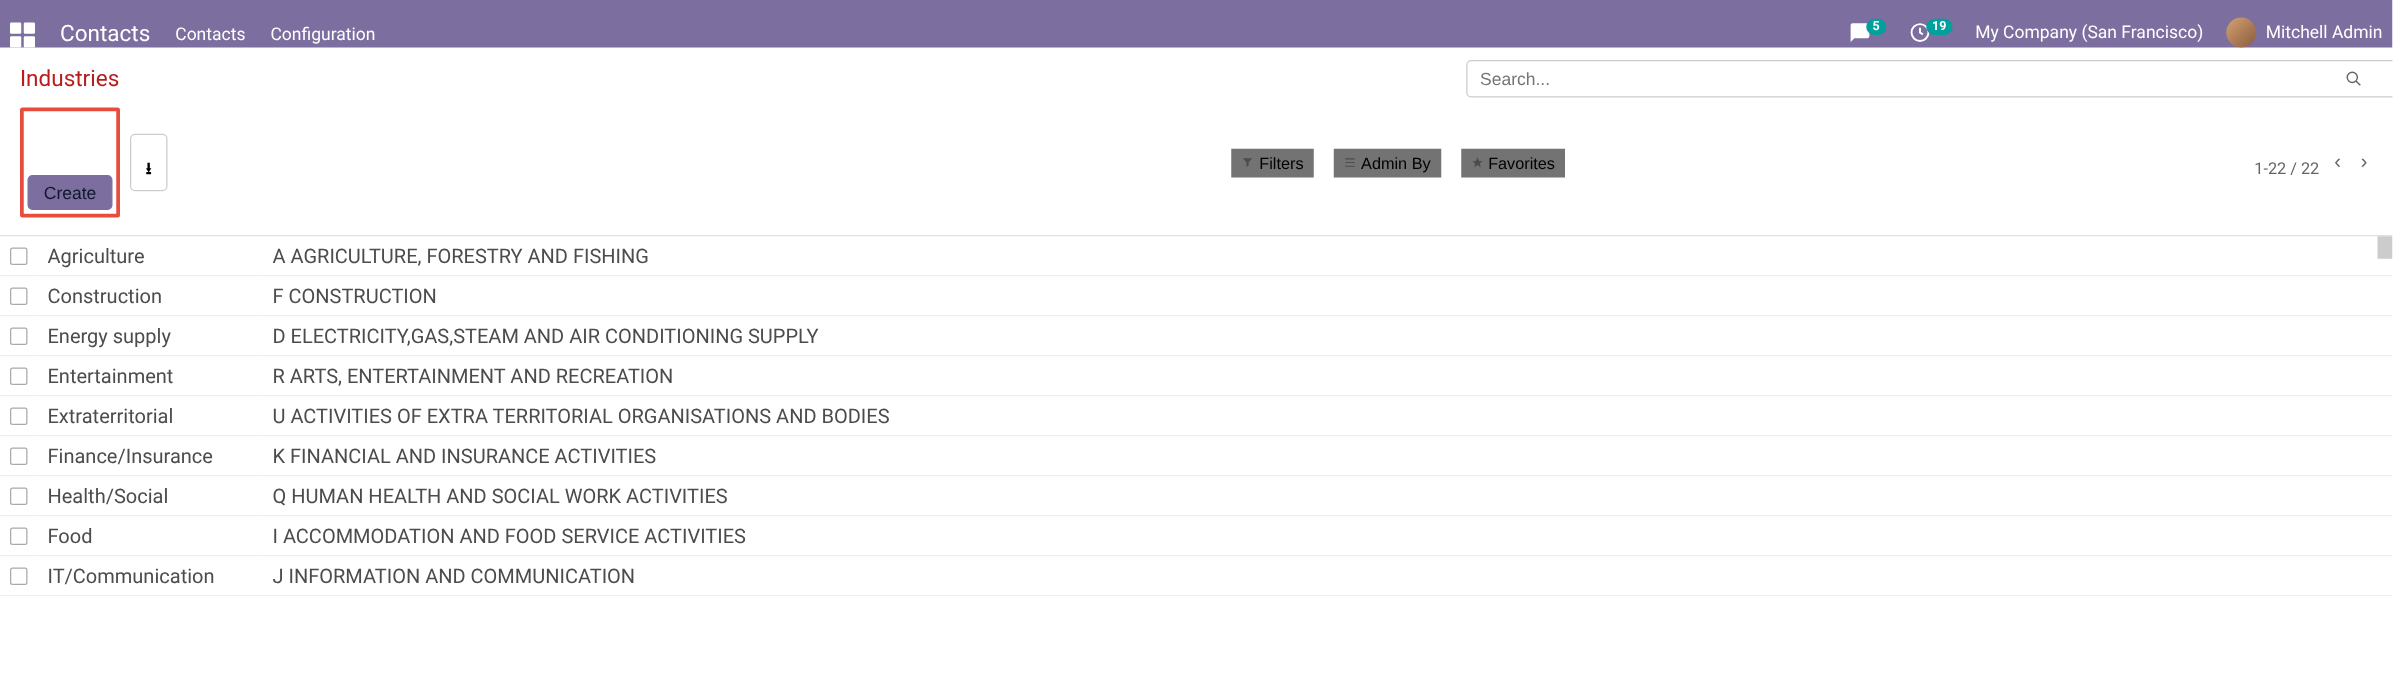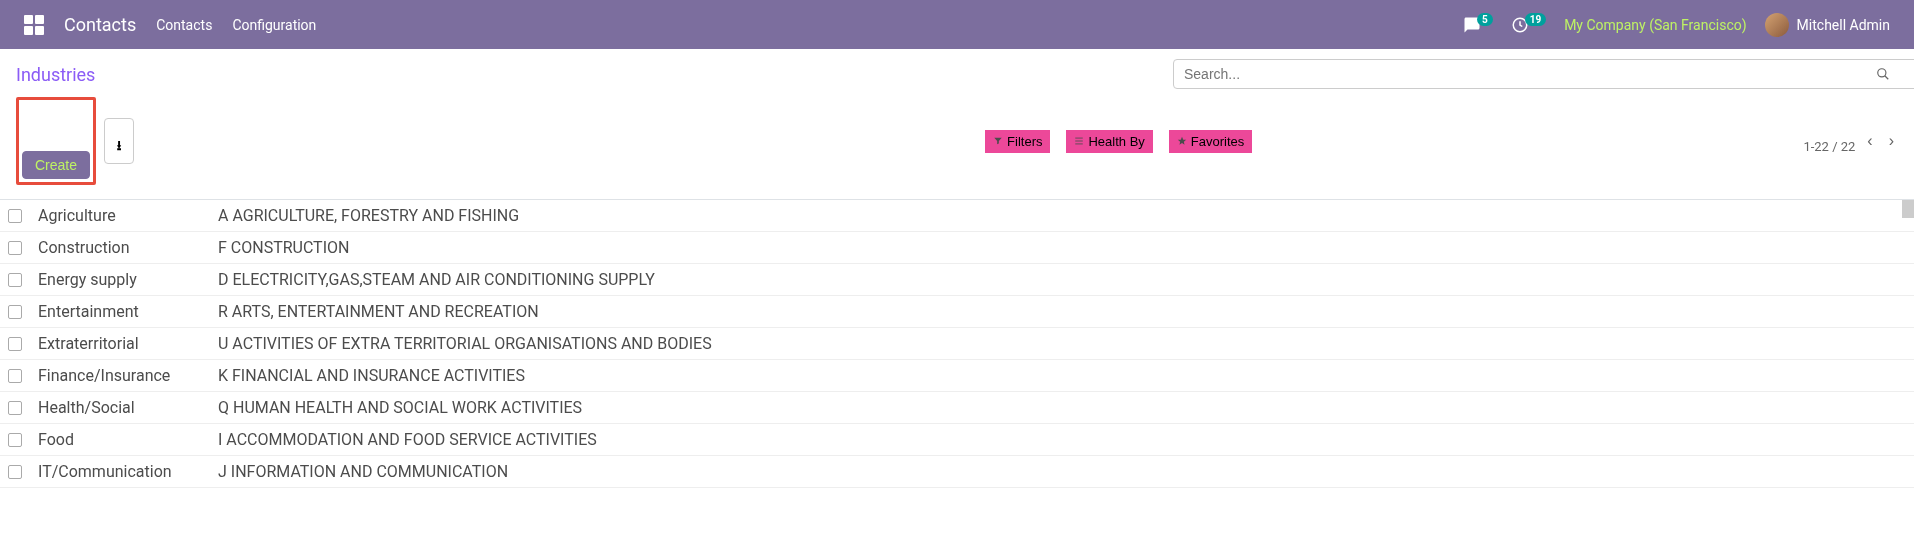--- a/index.html
+++ b/index.html
@@ -1,52 +1,52 @@
 <!DOCTYPE html>
 <html><head>
   <meta charset="utf-8">
   <style>
     * { margin: 0; padding: 0; box-sizing: border-box; }
     body { font-family: -apple-system, BlinkMacSystemFont, "Segoe UI", Roboto, sans-serif; font-size: 14px; color: #4c4c4c; background: #fff; }
     
     .navbar {
       background: #7c6e9e;
-      height: 49px;
+      height: 38px;
       display: flex;
-      align-items: center;
-      padding: 0 24px;
+      align-items: flex-end;
+      padding: 0 8px;
       color: #fff;
     }
     .navbar-left { display: flex; align-items: center; gap: 20px; }
     .apps-icon { width: 20px; height: 20px; display: grid; grid-template-columns: 1fr 1fr; grid-template-rows: 1fr 1fr; gap: 2px; cursor: pointer; }
     .apps-icon span { background: #fff; border-radius: 1px; }
     .app-title { font-size: 18px; font-weight: 400; color: #fff; }
     .nav-link { color: #fff; font-size: 14px; cursor: pointer; }
     .navbar-right { margin-left: auto; display: flex; align-items: center; gap: 18px; }
     .icon-badge { position: relative; display: flex; align-items: center; cursor: pointer; }
     .badge { background: #00a09d; color: #fff; font-size: 10px; font-weight: bold; padding: 1px 5px; border-radius: 8px; margin-left: -4px; margin-top: -10px; }
-    .company-name { color: #bef264; font-size: 14px; cursor: pointer; }
+    .company-name { color: #ffffff; font-size: 14px; cursor: pointer; }
     .user-section { display: flex; align-items: center; gap: 8px; cursor: pointer; }
     .avatar { width: 24px; height: 24px; border-radius: 50%; background: linear-gradient(135deg, #d4a373, #8b5a3c); }
     
     .control-panel { padding: 10px 16px; }
     .cp-top { display: flex; align-items: center; justify-content: space-between; }
-    .breadcrumb { font-size: 18px; color: #8b5cf6; }
+    .breadcrumb { font-size: 18px; color: #b91c1c; }
     .search-box { flex: 1; max-width: 770px; margin-left: auto; position: relative; }
     .search-input { width: 100%; padding: 6px 30px 6px 10px; border: 1px solid #ccc; border-radius: 4px; font-size: 14px; margin-left: 45px; }
     .search-icon { position: absolute; right: 8px; top: 50%; transform: translateY(-50%); cursor: pointer; }
     
     .cp-bottom { display: flex; align-items: center; margin-top: 8px; }
     .cp-left { display: flex; align-items: center; gap: 4px; }
-    .create-btn { background: #7c6e9e; color: #bef264; border: 1px solid #7c6e9e; padding: 5px 12px; border-radius: 4px; cursor: pointer; font-size: 14px; margin-top: 48px; }
+    .create-btn { background: #7c6e9e; color: #0f172a; border: 1px solid #7c6e9e; padding: 5px 12px; border-radius: 4px; cursor: pointer; font-size: 14px; margin-top: 48px; }
     .create-highlight { border: 3px solid #e74c3c; padding: 3px; display: inline-block; border-radius: 2px; }
     .import-btn { background: #fff; border: 1px solid #ccc; padding: 5px 8px; border-radius: 4px; cursor: pointer; margin-left: 4px; }
     
     .cp-center { margin-left: auto; display: flex; gap: 16px; padding-left: 300px; }
-    .filter-btn { background: #ec4899; border: none; padding: 4px 8px; cursor: pointer; font-size: 13px; display: flex; align-items: center; gap: 4px; }
+    .filter-btn { background: #737373; border: none; padding: 4px 8px; cursor: pointer; font-size: 13px; display: flex; align-items: center; gap: 4px; }
     
     .cp-right { margin-left: auto; display: flex; align-items: flex-end; gap: 8px; font-size: 13px; color: #666; }
     .pager-btn { background: none; border: none; cursor: pointer; padding: 4px; font-size: 16px; color: #666; }
     
     .list-view { border-top: 1px solid #dee2e6; margin-top: 4px; position: relative; }
     .table { width: 100%; border-collapse: collapse; }
     .table tr { border-bottom: 1px solid #eee; }
     .table td { padding: 6px 8px; font-size: 16px; }
     .checkbox-cell { width: 30px; padding-left: 16px; }
     .name-cell { width: 180px; }
@@ -123,21 +123,21 @@
       <button class="filter-btn">
         <svg width="10" height="10" viewBox="0 0 24 24" fill="#4c4c4c">
             <path d="M3 4h18l-7 8v6l-4 2v-8z"></path>
           </svg>
         <span>Filters</span>
       </button>
       <button class="filter-btn">
         <svg width="10" height="10" viewBox="0 0 24 24" fill="#4c4c4c">
             <path d="M3 5h18M3 12h18M3 19h18" stroke="#4c4c4c" stroke-width="2"></path>
           </svg>
-        <span>Health By</span>
+        <span>Admin By</span>
       </button>
       <button class="filter-btn">
         <svg width="10" height="10" viewBox="0 0 24 24" fill="#4c4c4c">
             <path d="M12 2l3 7h7l-5.5 4.5L18 21l-6-4-6 4 1.5-7.5L2 9h7z"></path>
           </svg>
         <span>Favorites</span>
       </button>
     </div>
     <div class="cp-right">
       <span>1-22 / 22</span>

